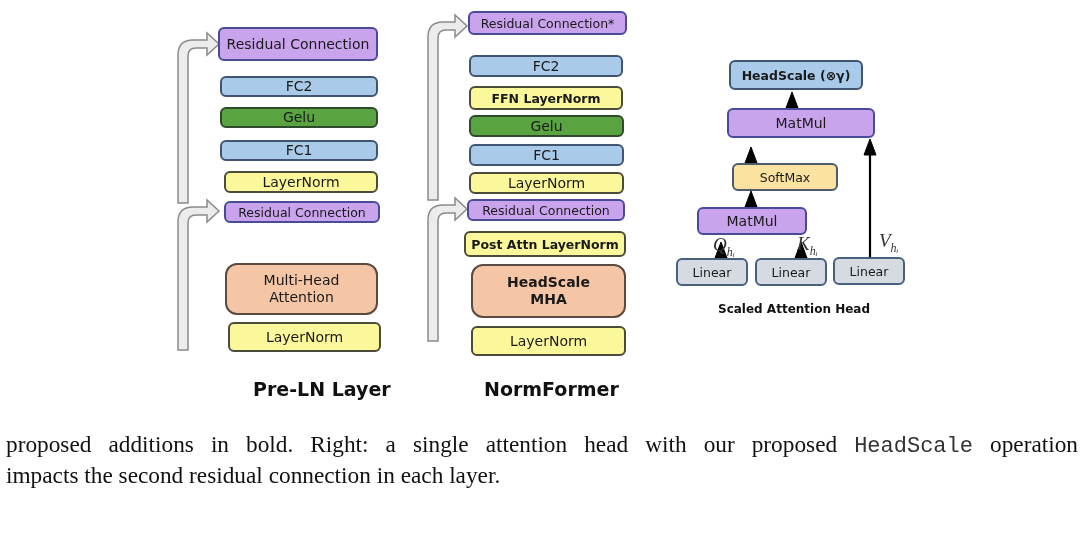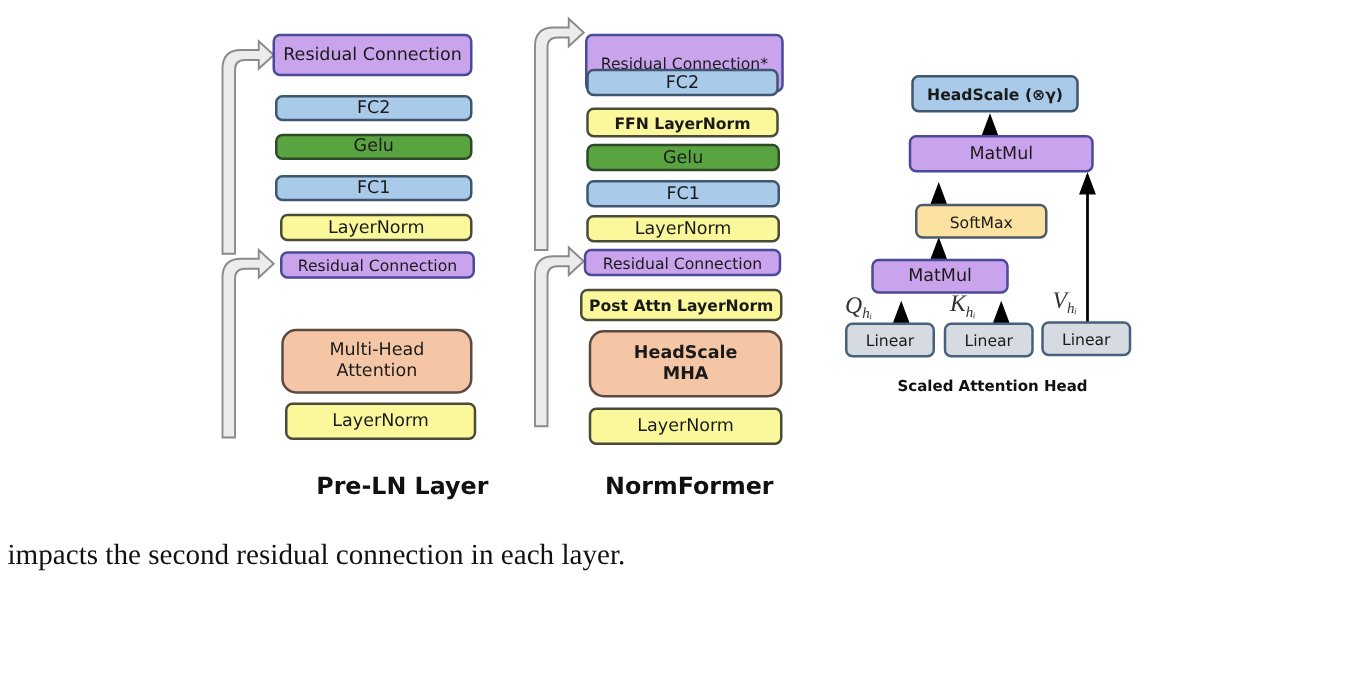--- a/index.html
+++ b/index.html
@@ -22,21 +22,21 @@
   .heading { position:absolute; font-weight:bold; font-size:19px; color:#111; }
   svg.overlay { position:absolute; left:0; top:0; }
   .caption {
     position:absolute; left:6px; top:430px; width:1072px;
     font-family:"Liberation Serif", serif; font-size:23.3px; line-height:28px; color:#111;
   }
   .caption .mono { font-family:"Liberation Mono", monospace; font-size:22px; color:#333; }
   .caption .line { white-space:nowrap; display:block; text-align:justify; text-align-last:justify; }
   .caption .line.last { text-align-last:left; }
   .math { font-style:italic; font-family:"Liberation Serif", serif; }
-  .qkv { position:absolute; font-family:"Liberation Serif", serif; font-style:italic; font-size:19px; color:#333; }
+  .qkv { position:absolute; font-family:"Liberation Serif", serif; font-style:italic; font-size:19px; color:#333;margin-left:37px; }
   .qkv sub { font-size:12px; }
 </style>
 </head>
 <body>
 
 <svg class="overlay" width="1080" height="420">
   <g fill="#ececec" stroke="#8a8a8a" stroke-width="1.5">
 
     <path d="M178 203 L178 55 Q178 40 193 40 L207 40 L207 33 L219 44 L207 55 L207 48 L196 48 Q188 48 188 56 L188 203 Z"></path>
 
@@ -77,21 +77,21 @@
     <span>Residual Connection</span>
   </div>
 <div class="box orange" style="left:225px;top:263px;width:153px;height:52px;">
     <span style="width:100px">Multi-Head Attention</span>
   </div>
 <div class="box yellow" style="left:228px;top:322px;width:153px;height:30px;">
     <span>LayerNorm</span>
   </div>
 <div class="heading" style="left:253px;top:378px;">Pre-LN Layer</div>
 
-<div class="box purple small" style="left:468px;top:11px;width:159px;height:47px;margin-top:16px;">
+<div class="box purple small" style="left:468px;top:11px;width:159px;height:24px;">
     <span>Residual Connection*</span>
   </div>
 <div class="box blue" style="left:469px;top:55px;width:154px;height:22px;">
     <span>FC2</span>
   </div>
 <div class="box yellow bold small" style="left:469px;top:86px;width:154px;height:24px;">
     <span>FFN LayerNorm</span>
   </div>
 <div class="box green" style="left:469px;top:115px;width:155px;height:22px;">
     <span>Gelu</span>
@@ -136,14 +136,15 @@
   </div>
 <div class="box grey small" style="left:833px;top:257px;width:72px;height:28px;">
     <span>Linear</span>
   </div>
 <div class="qkv" style="left:676px;top:234px;"><span>Q</span><sub>hᵢ</sub></div>
 <div class="qkv" style="left:760px;top:233px;"><span>K</span><sub>hᵢ</sub></div>
 <div class="qkv" style="left:842px;top:230px;"><span>V</span><sub>hᵢ</sub></div>
 <div class="heading" style="left:718px;top:302px;font-size:12px;">Scaled Attention Head</div>
 
 <div class="caption">
+  <span class="line"><span>proposed additions in bold. Right: a single attention head with our proposed </span><span class="mono">HeadScale</span><span> operation</span></span>
   <span class="line last">impacts the second residual connection in each layer.</span>
 </div>
 
 </body></html>

